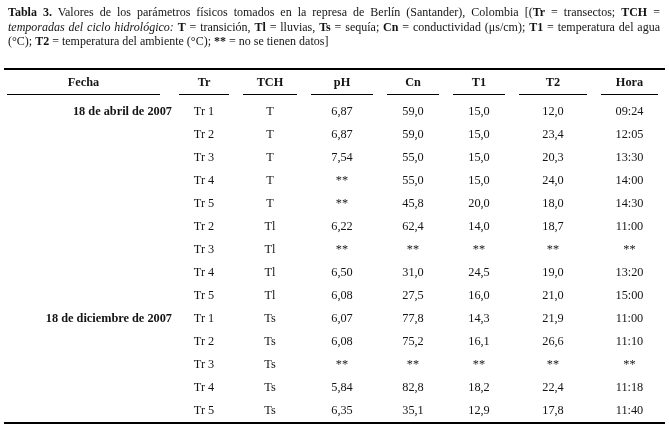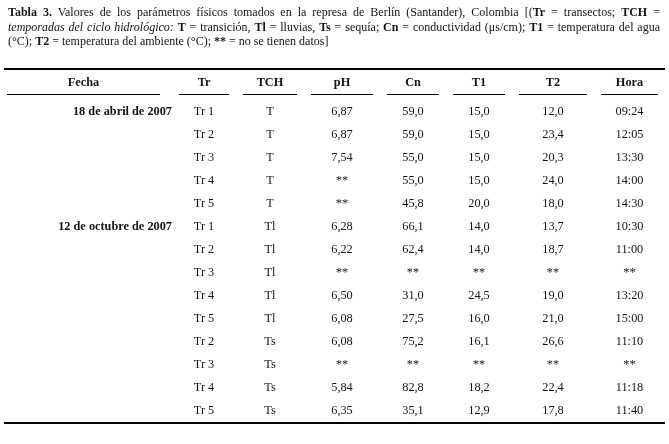--- a/index.html
+++ b/index.html
@@ -140,30 +140,20 @@
             <td class="col-0"></td>
             <td class="col-1">Tr 5</td>
             <td class="col-2">T</td>
             <td class="col-3">**</td>
             <td class="col-4">45,8</td>
             <td class="col-5">20,0</td>
             <td class="col-6">18,0</td>
             <td class="col-7">14:30</td>
           </tr>
           <tr>
-            <td class="col-0">12 de octubre de 2007</td>
-            <td class="col-1">Tr 1</td>
-            <td class="col-2">Tl</td>
-            <td class="col-3">6,28</td>
-            <td class="col-4">66,1</td>
-            <td class="col-5">14,0</td>
-            <td class="col-6">13,7</td>
-            <td class="col-7">10:30</td>
-          </tr>
-          <tr>
             <td class="col-0"></td>
             <td class="col-1">Tr 2</td>
             <td class="col-2">Tl</td>
             <td class="col-3">6,22</td>
             <td class="col-4">62,4</td>
             <td class="col-5">14,0</td>
             <td class="col-6">18,7</td>
             <td class="col-7">11:00</td>
           </tr>
           <tr>
@@ -188,20 +178,30 @@
           </tr>
           <tr>
             <td class="col-0"></td>
             <td class="col-1">Tr 5</td>
             <td class="col-2">Tl</td>
             <td class="col-3">6,08</td>
             <td class="col-4">27,5</td>
             <td class="col-5">16,0</td>
             <td class="col-6">21,0</td>
             <td class="col-7">15:00</td>
+          </tr>
+          <tr>
+            <td class="col-0">18 de diciembre de 2007</td>
+            <td class="col-1">Tr 1</td>
+            <td class="col-2">Ts</td>
+            <td class="col-3">6,07</td>
+            <td class="col-4">77,8</td>
+            <td class="col-5">14,3</td>
+            <td class="col-6">21,9</td>
+            <td class="col-7">11:00</td>
           </tr>
           <tr>
             <td class="col-0"></td>
             <td class="col-1">Tr 2</td>
             <td class="col-2">Ts</td>
             <td class="col-3">6,08</td>
             <td class="col-4">75,2</td>
             <td class="col-5">16,1</td>
             <td class="col-6">26,6</td>
             <td class="col-7">11:10</td>

